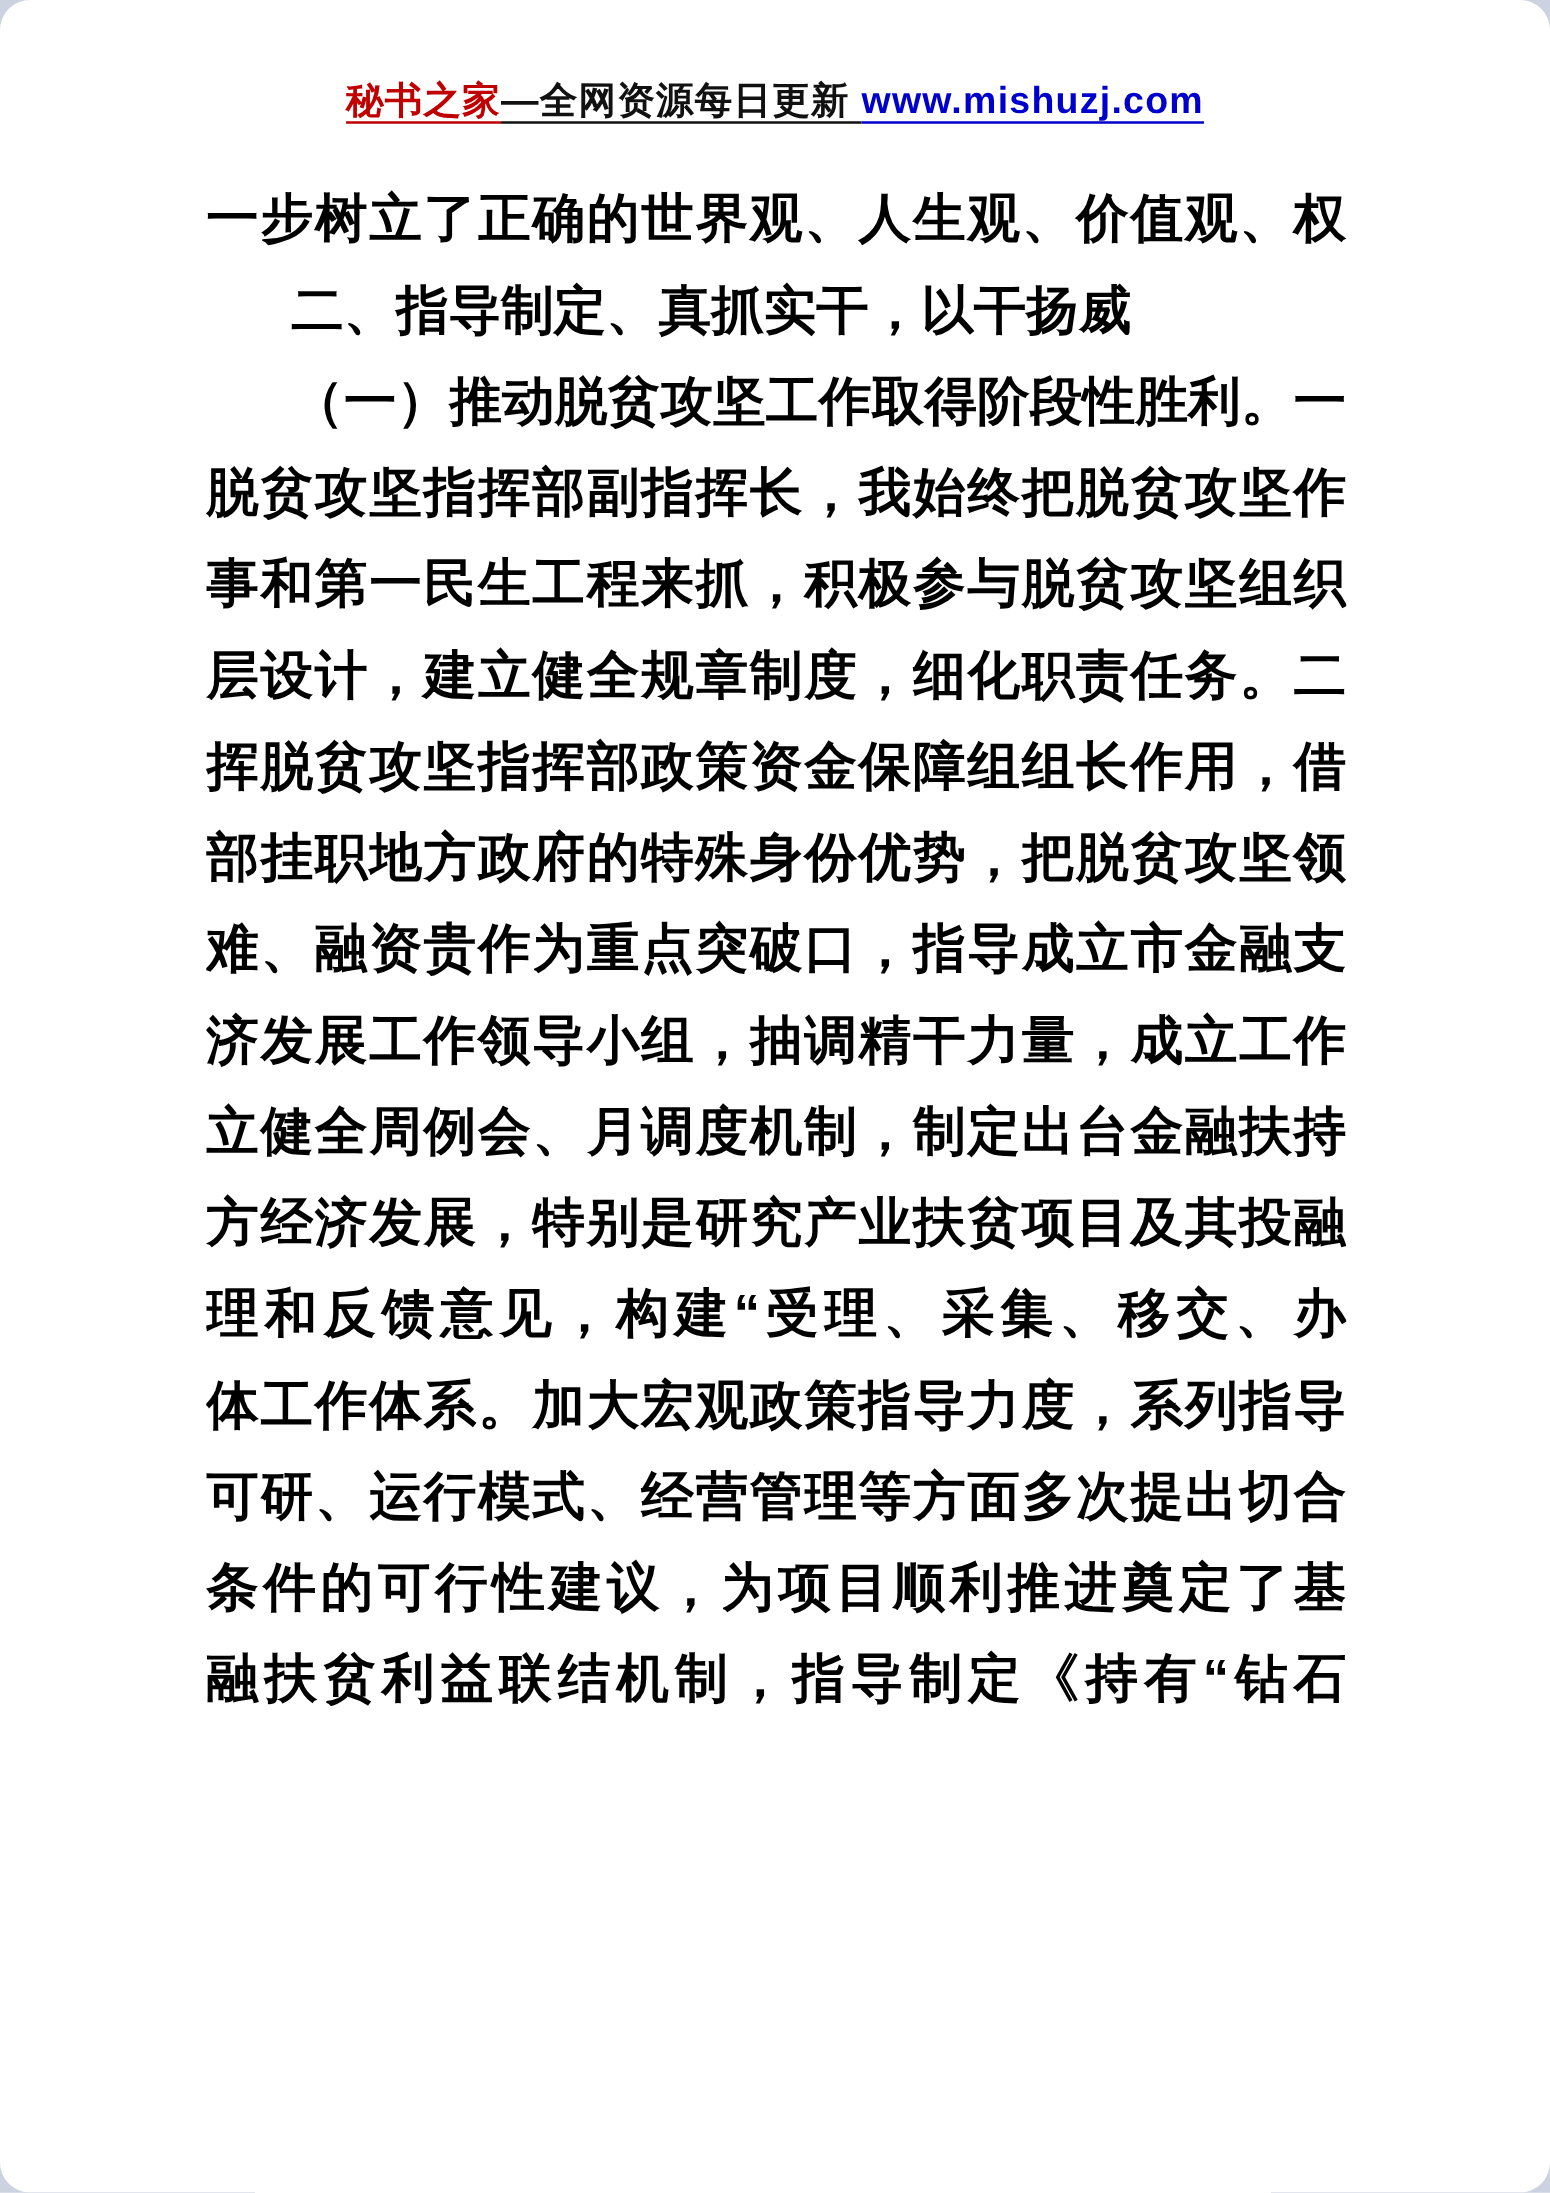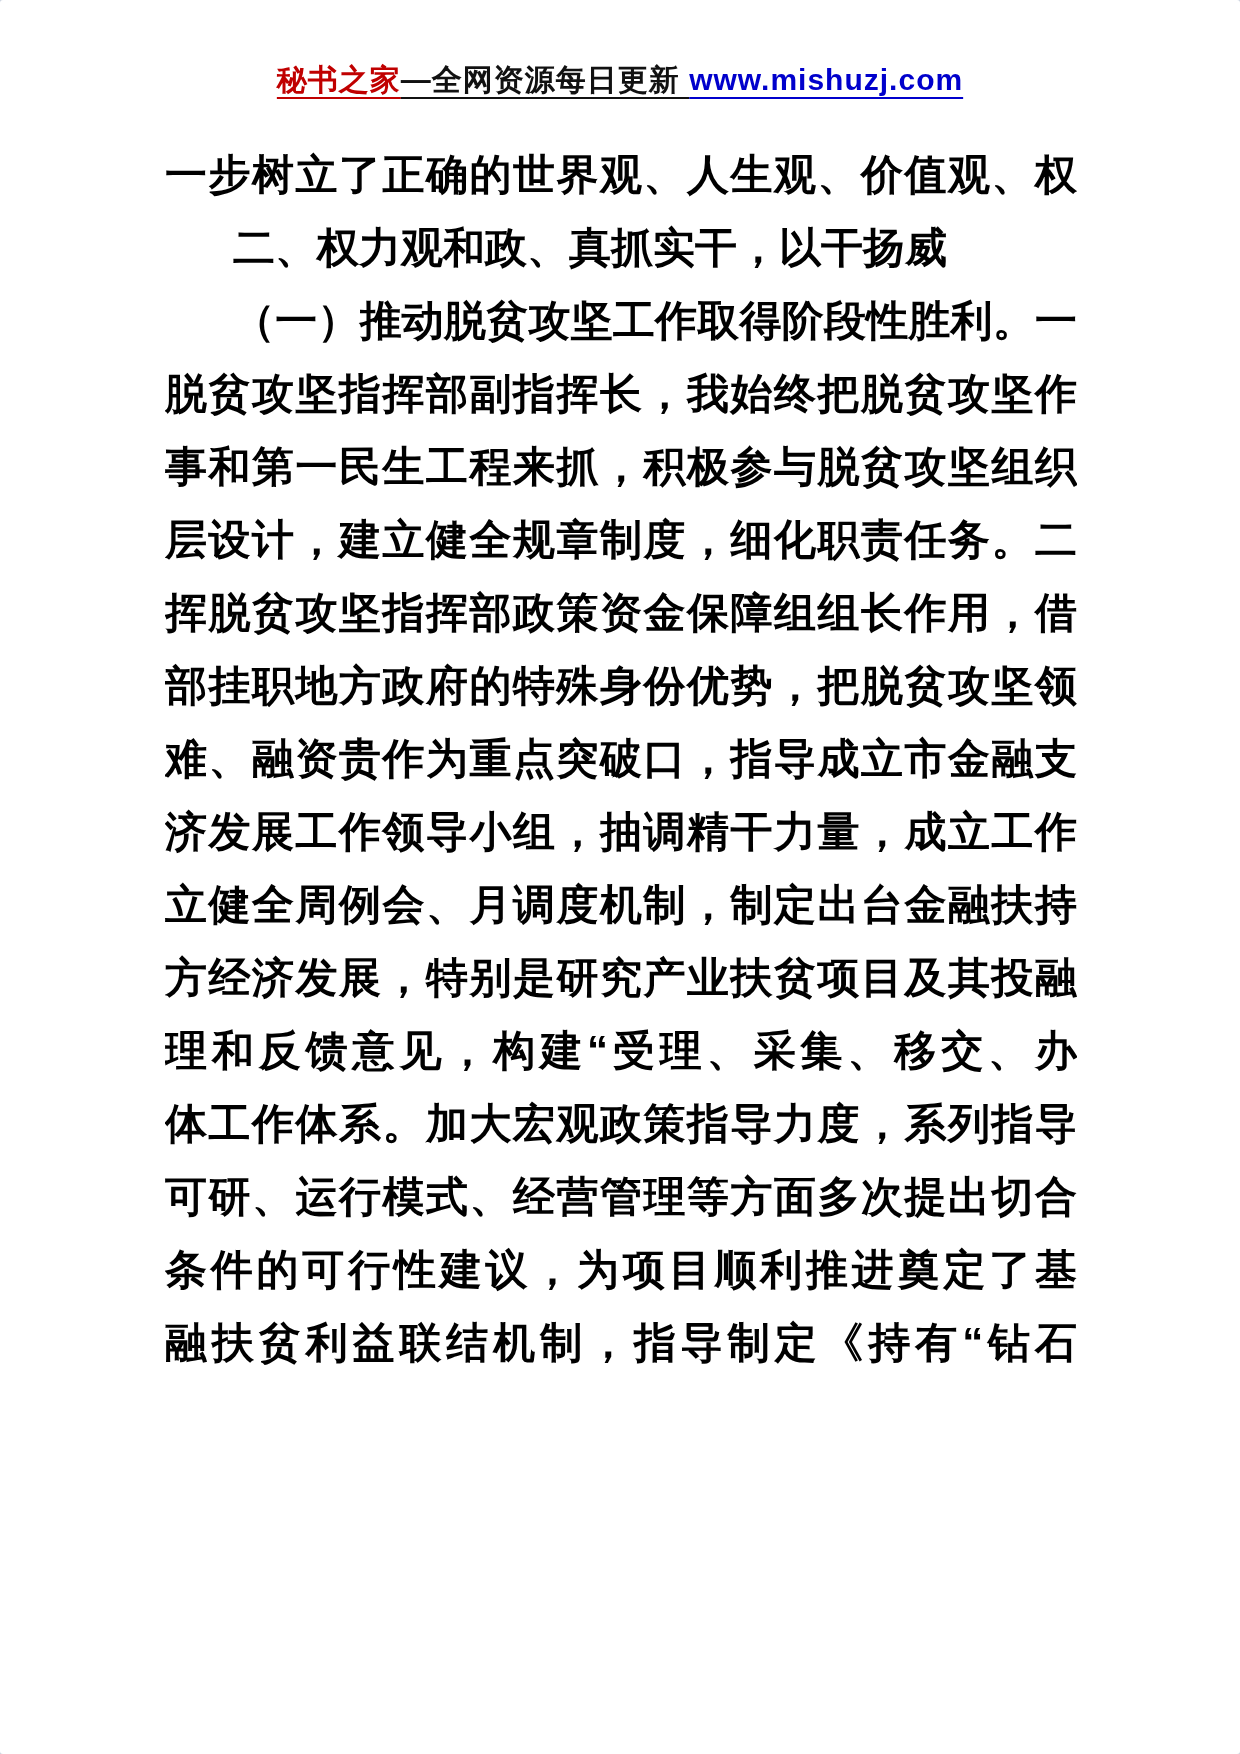--- a/index.html
+++ b/index.html
@@ -6,21 +6,21 @@
   html, body {
     width: 1240px;
     background: #ccd2df;
     font-family: "Liberation Sans", "DejaVu Sans", sans-serif;
   }
   .page {
     position: relative;
     width: 1240px;
     height: 1754px;
     background: #ffffff;
-    border-radius: 3px;
+    border-radius: 24px;
     overflow: hidden;
   }
   .doc-header {
     position: absolute;
     top: 60px;
     left: 0;
     width: 100%;
     text-align: center;
     font-size: 30px;
     letter-spacing: 1px;
@@ -59,21 +59,21 @@
 
 <div class="page">
 
   <div class="doc-header">
     <span class="site-name">秘书之家</span><span class="sep-text">—全网资源每日更新 </span><span class="header-url">www.mishuzj.com</span>
   </div>
 
   <div class="doc-body">
 
   <div class="line j">一步树立了正确的世界观、人生观、价值观、权力观和政</div>
-      <div class="line ind b">二、权力观和政、真抓实干，以干扬威</div>
+      <div class="line ind b">二、指导制定、真抓实干，以干扬威</div>
       <div class="line j ind">（一）推动脱贫攻坚工作取得阶段性胜利。一是作为</div>
       <div class="line j">脱贫攻坚指挥部副指挥长，我始终把脱贫攻坚作为头等大</div>
       <div class="line j">事和第一民生工程来抓，积极参与脱贫攻坚组织领导、工</div>
       <div class="line j">层设计，建立健全规章制度，细化职责任务。二是积极发</div>
       <div class="line j">挥脱贫攻坚指挥部政策资金保障组组长作用，借助金融干</div>
       <div class="line j">部挂职地方政府的特殊身份优势，把脱贫攻坚领域融资</div>
       <div class="line j">难、融资贵作为重点突破口，指导成立市金融支持地方经</div>
       <div class="line j">济发展工作领导小组，抽调精干力量，成立工作专班，建</div>
       <div class="line j">立健全周例会、月调度机制，制定出台金融扶持脱贫攻坚</div>
       <div class="line j">方经济发展，特别是研究产业扶贫项目及其投融资可行</div>

